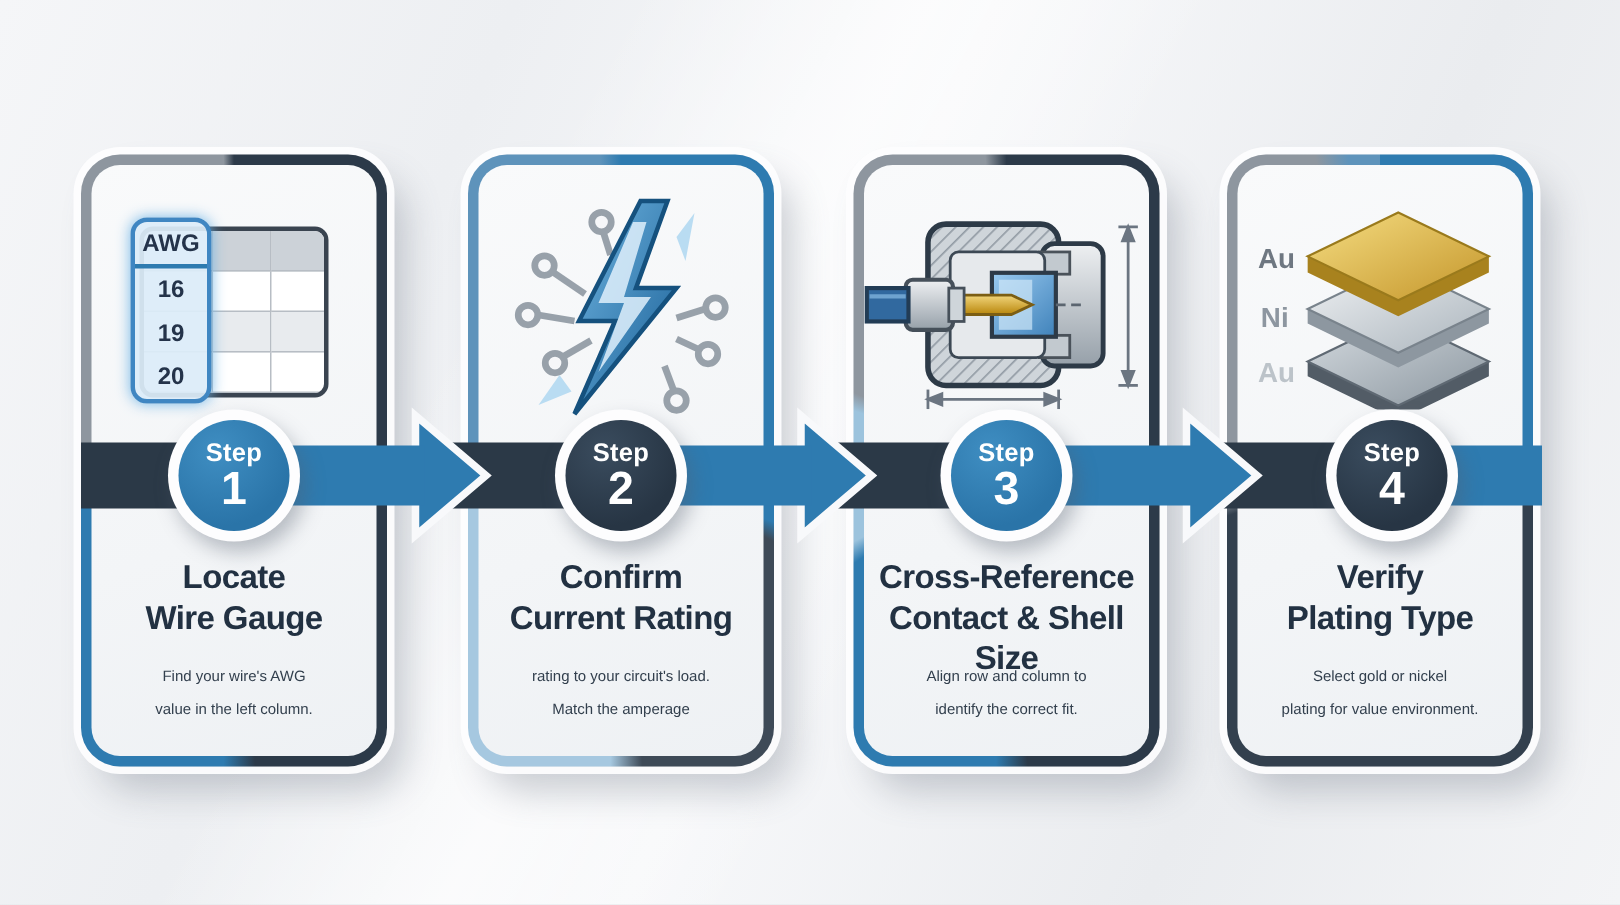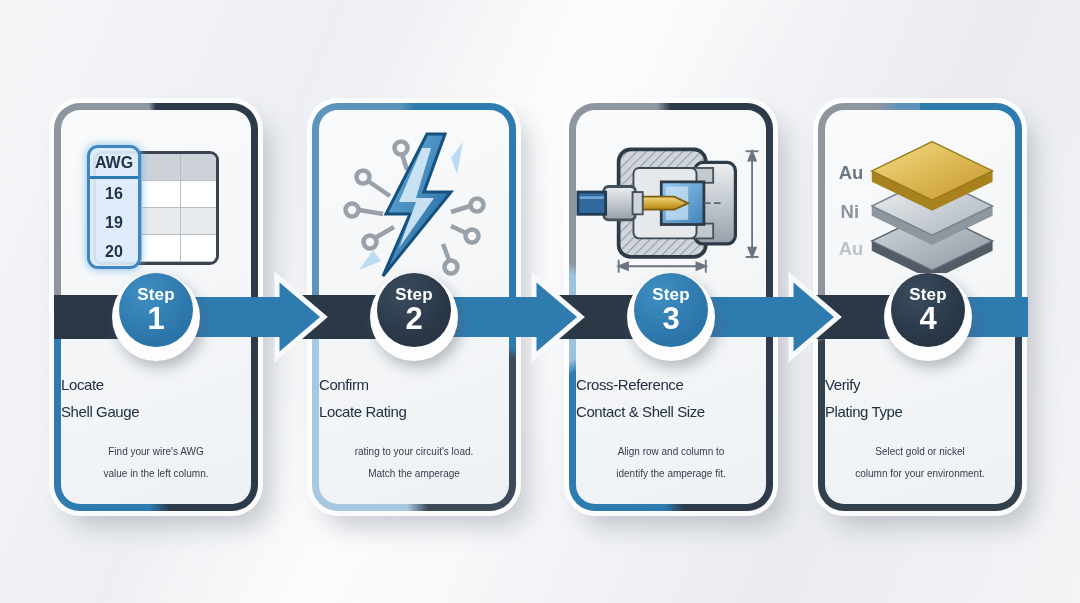--- a/index.html
+++ b/index.html
@@ -28,36 +28,36 @@
   .card1 { left:54px;  background: conic-gradient(from 0deg,#2c3a49 0 176deg,#2e7bb0 182deg 264deg,#8e969f 270deg 358deg,#2c3a49 360deg); }
   .card2 { left:312px; background: conic-gradient(from 0deg,#2e7bb0 0 112deg,#3e4a57 118deg 176deg,#a6c8e0 182deg 266deg,#5e93bb 272deg 356deg,#2e7bb0 360deg); }
   .card3 { left:569px; background: conic-gradient(from 0deg,#2c3a49 0 176deg,#2e7bb0 182deg 236deg,#9cc3dd 242deg 288deg,#8e969f 294deg 356deg,#2c3a49 360deg); }
   .card4 { left:818px; background: conic-gradient(from 0deg,#2e7bb0 0 96deg,#33404e 102deg 250deg,#8e969f 256deg 348deg,#5e93bb 354deg 360deg); }
 
   .icon-area {
     position:absolute; top:20px; left:0; right:0; height:150px;
     display:flex; align-items:center; justify-content:center;
   }
   .title {
-    position:absolute; top:261px; left:0; right:0; 
-    font-weight:normal; font-size:15px; line-height:27px; color:#223142; letter-spacing:-0.4px;
+    position:absolute; top:261px; left:0; right:0; text-align:center;
+    font-weight:bold; font-size:22px; line-height:27px; color:#223142; letter-spacing:-0.4px;
   }
   .desc {
     position:absolute; top:331px; left:2px; right:2px; text-align:center;
     font-size:10px; line-height:22px; color:#323f4d;
   }
 
   
   .band-navy { position:absolute; top:295px; height:44px; background:#2b3947; z-index:3; }
   .band-blue { position:absolute; top:297px; height:40px; background:#2e7bb0; z-index:5; }
   .flow-arrow { position:absolute; top:269px; width:54px; height:96px; z-index:4; }
 
   .badge {
     position:absolute; top:273px; width:88px; height:88px; border-radius:50%;
-    background:#fdfdfe; z-index:6; display:flex; align-items:flex-start; justify-content:center;
+    background:#fdfdfe; z-index:6; display:flex; align-items:center; justify-content:center;
     box-shadow: 4px 7px 13px rgba(85,95,110,.38);
   }
   .badge-core {
     width:74px; height:74px; border-radius:50%; color:#fff;
     display:flex; flex-direction:column; align-items:center; justify-content:center;
   }
   .badge-core.blue { background: radial-gradient(circle at 35% 28%, #3f8ec2 0%, #2a74a8 70%); }
   .badge-core.navy { background: radial-gradient(circle at 35% 28%, #3a4c5e 0%, #273544 70%); }
   .badge-step { font-size:17px; font-weight:bold; line-height:18px; letter-spacing:.2px; }
   .badge-num  { font-size:31px; font-weight:bold; line-height:30px; }
@@ -109,21 +109,21 @@
           <div class="awg-highlight">
             <div class="awg-hcell awg-head">AWG</div>
             <div class="awg-hcell">16</div>
             <div class="awg-hcell">19</div>
             <div class="awg-hcell">20</div>
           </div>
         </div>
       </div>
       <div class="title">
         <div>Locate</div>
-        <div>Shell Gauge</div>
+        <div>Wire Gauge</div>
       </div>
       <div class="desc">
         <div>Find your wire's AWG</div>
         <div>value in the left column.</div>
       </div>
     </div>
   </div>
 
   <div class="card card2">
     <div class="card-inner">
@@ -157,21 +157,21 @@
 
           <polygon points="112,28 124,12 118,44" fill="#b9dcf2"></polygon>
           <polygon points="34,120 20,140 42,131" fill="#b9dcf2"></polygon>
 
           <polygon points="88,4 47,84 71,84 44,146 112,62 85,62 106,4" fill="url(#boltG)" stroke="#15517e" stroke-width="3"></polygon>
           <polygon points="83,18 60,72 77,72 60,118 95,68 77,68 92,18" fill="#dff0fb" opacity="0.85"></polygon>
         </svg>
       </div>
       <div class="title">
         <div>Confirm</div>
-        <div>Locate Rating</div>
+        <div>Current Rating</div>
       </div>
       <div class="desc">
         <div>rating to your circuit's load.</div>
         <div>Match the amperage</div>
       </div>
     </div>
   </div>
 
   <div class="card card3">
     <div class="card-inner">
@@ -233,21 +233,21 @@
             <polygon points="140,138 130,134 130,142"></polygon>
           </g>
         </svg>
       </div>
       <div class="title">
         <div>Cross-Reference</div>
         <div>Contact &amp; Shell Size</div>
       </div>
       <div class="desc">
         <div>Align row and column to</div>
-        <div>identify the amperage fit.</div>
+        <div>identify the correct fit.</div>
       </div>
     </div>
   </div>
 
   <div class="card card4">
     <div class="card-inner">
       <div class="icon-area">
         <svg width="195" height="135" viewBox="0 0 195 135">
           <defs>
             <linearGradient id="goldL" x1="0" y1="0" x2="1" y2="1">
@@ -283,21 +283,21 @@
           <text x="16" y="80" font-size="19" font-weight="bold" fill="#8d96a0">Ni</text>
           <text x="14" y="118" font-size="19" font-weight="bold" fill="#bcc3c9">Au</text>
         </svg>
       </div>
       <div class="title">
         <div>Verify</div>
         <div>Plating Type</div>
       </div>
       <div class="desc">
         <div>Select gold or nickel</div>
-        <div>column for your environment.</div>
+        <div>plating for value environment.</div>
       </div>
     </div>
   </div>
 
   <div class="band-navy" style="left:54px; width:102px;"></div>
   <div class="band-navy" style="left:292px; width:122px;"></div>
   <div class="band-navy" style="left:549px; width:122px;"></div>
   <div class="band-navy" style="left:806px; width:122px;"></div>
 
   <div class="band-blue" style="left:156px; width:127px;"></div>

